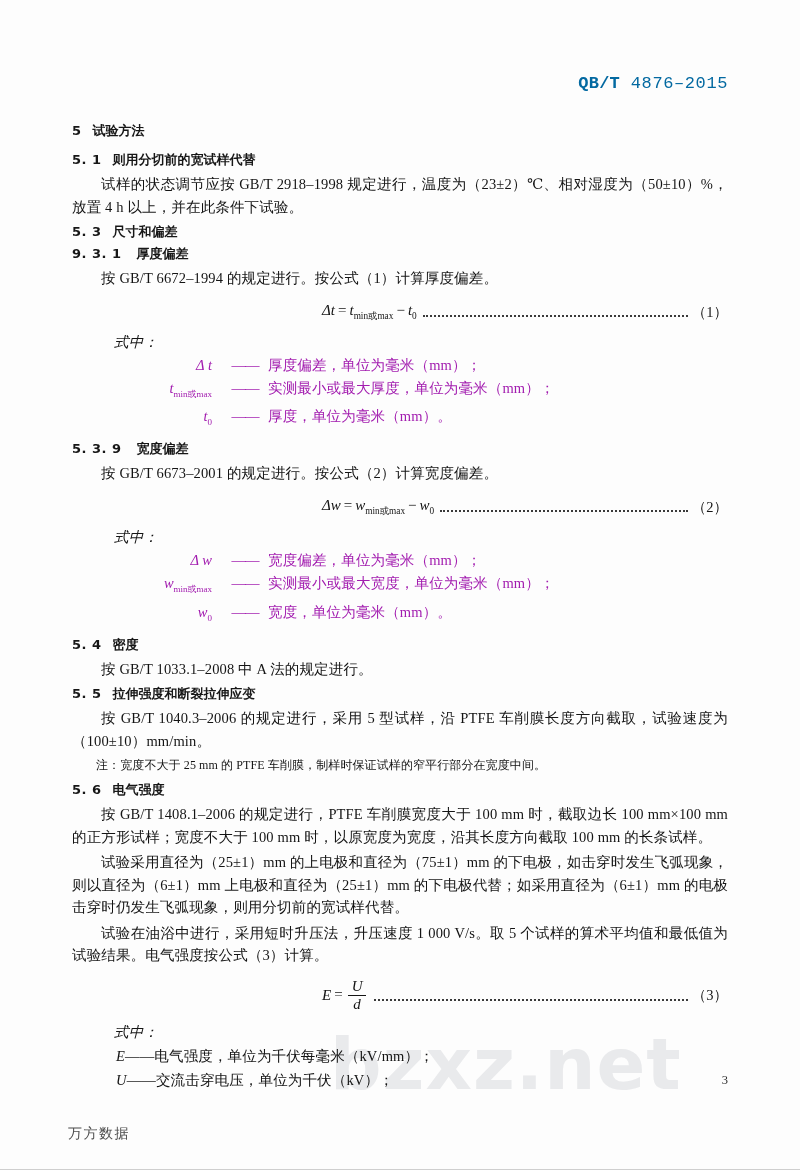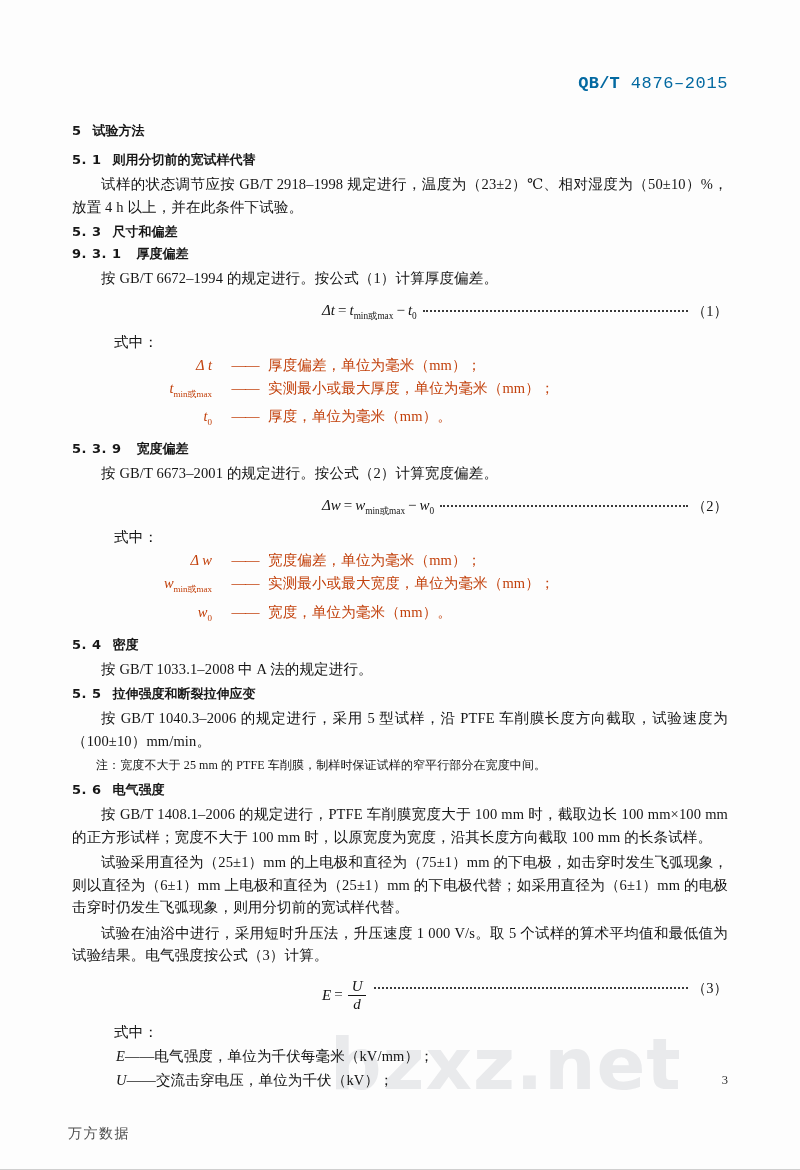--- a/index.html
+++ b/index.html
@@ -83,21 +83,21 @@
     font-size: 12px;
     line-height: 21px;
     color: #141414;
     text-indent: 2em;
     letter-spacing: 0.1px;
   }
   .sec { margin-bottom: 5px; }
 
   .formula-row {
     display: flex;
-    align-items: flex-start;
+    align-items: center;
     margin: 12px 0 10px 0;
     font-size: 15px;
     color: #141414;
   }
   .formula-spacer { flex: 0 0 250px; }
   .formula-body {
     font-family: "Liberation Serif", serif;
     font-style: italic;
     white-space: nowrap;
   }
@@ -124,28 +124,29 @@
     line-height: 1.05;
   }
   .frac .nume { display: block; padding: 0 4px 1px 4px; }
   .frac .deno { display: block; border-top: 1.3px solid #141414; padding: 1px 4px 0 4px; }
 
   .shizhong {
     font-size: 14.5px;
     color: #141414;
     margin: 4px 0 2px 42px;
     letter-spacing: 0.2px;
+    font-style: italic;
   }
   .deflist { margin: 0 0 6px 0; }
   .defrow {
     display: flex;
     align-items: baseline;
     font-size: 14.5px;
     line-height: 23px;
-    color: #c2410c;
+    color: #a21caf;
   }
   .defsym {
     flex: 0 0 140px;
     text-align: right;
     padding-right: 10px;
     font-family: "Liberation Serif", serif;
     font-style: italic;
     white-space: nowrap;
   }
   .defdash {

